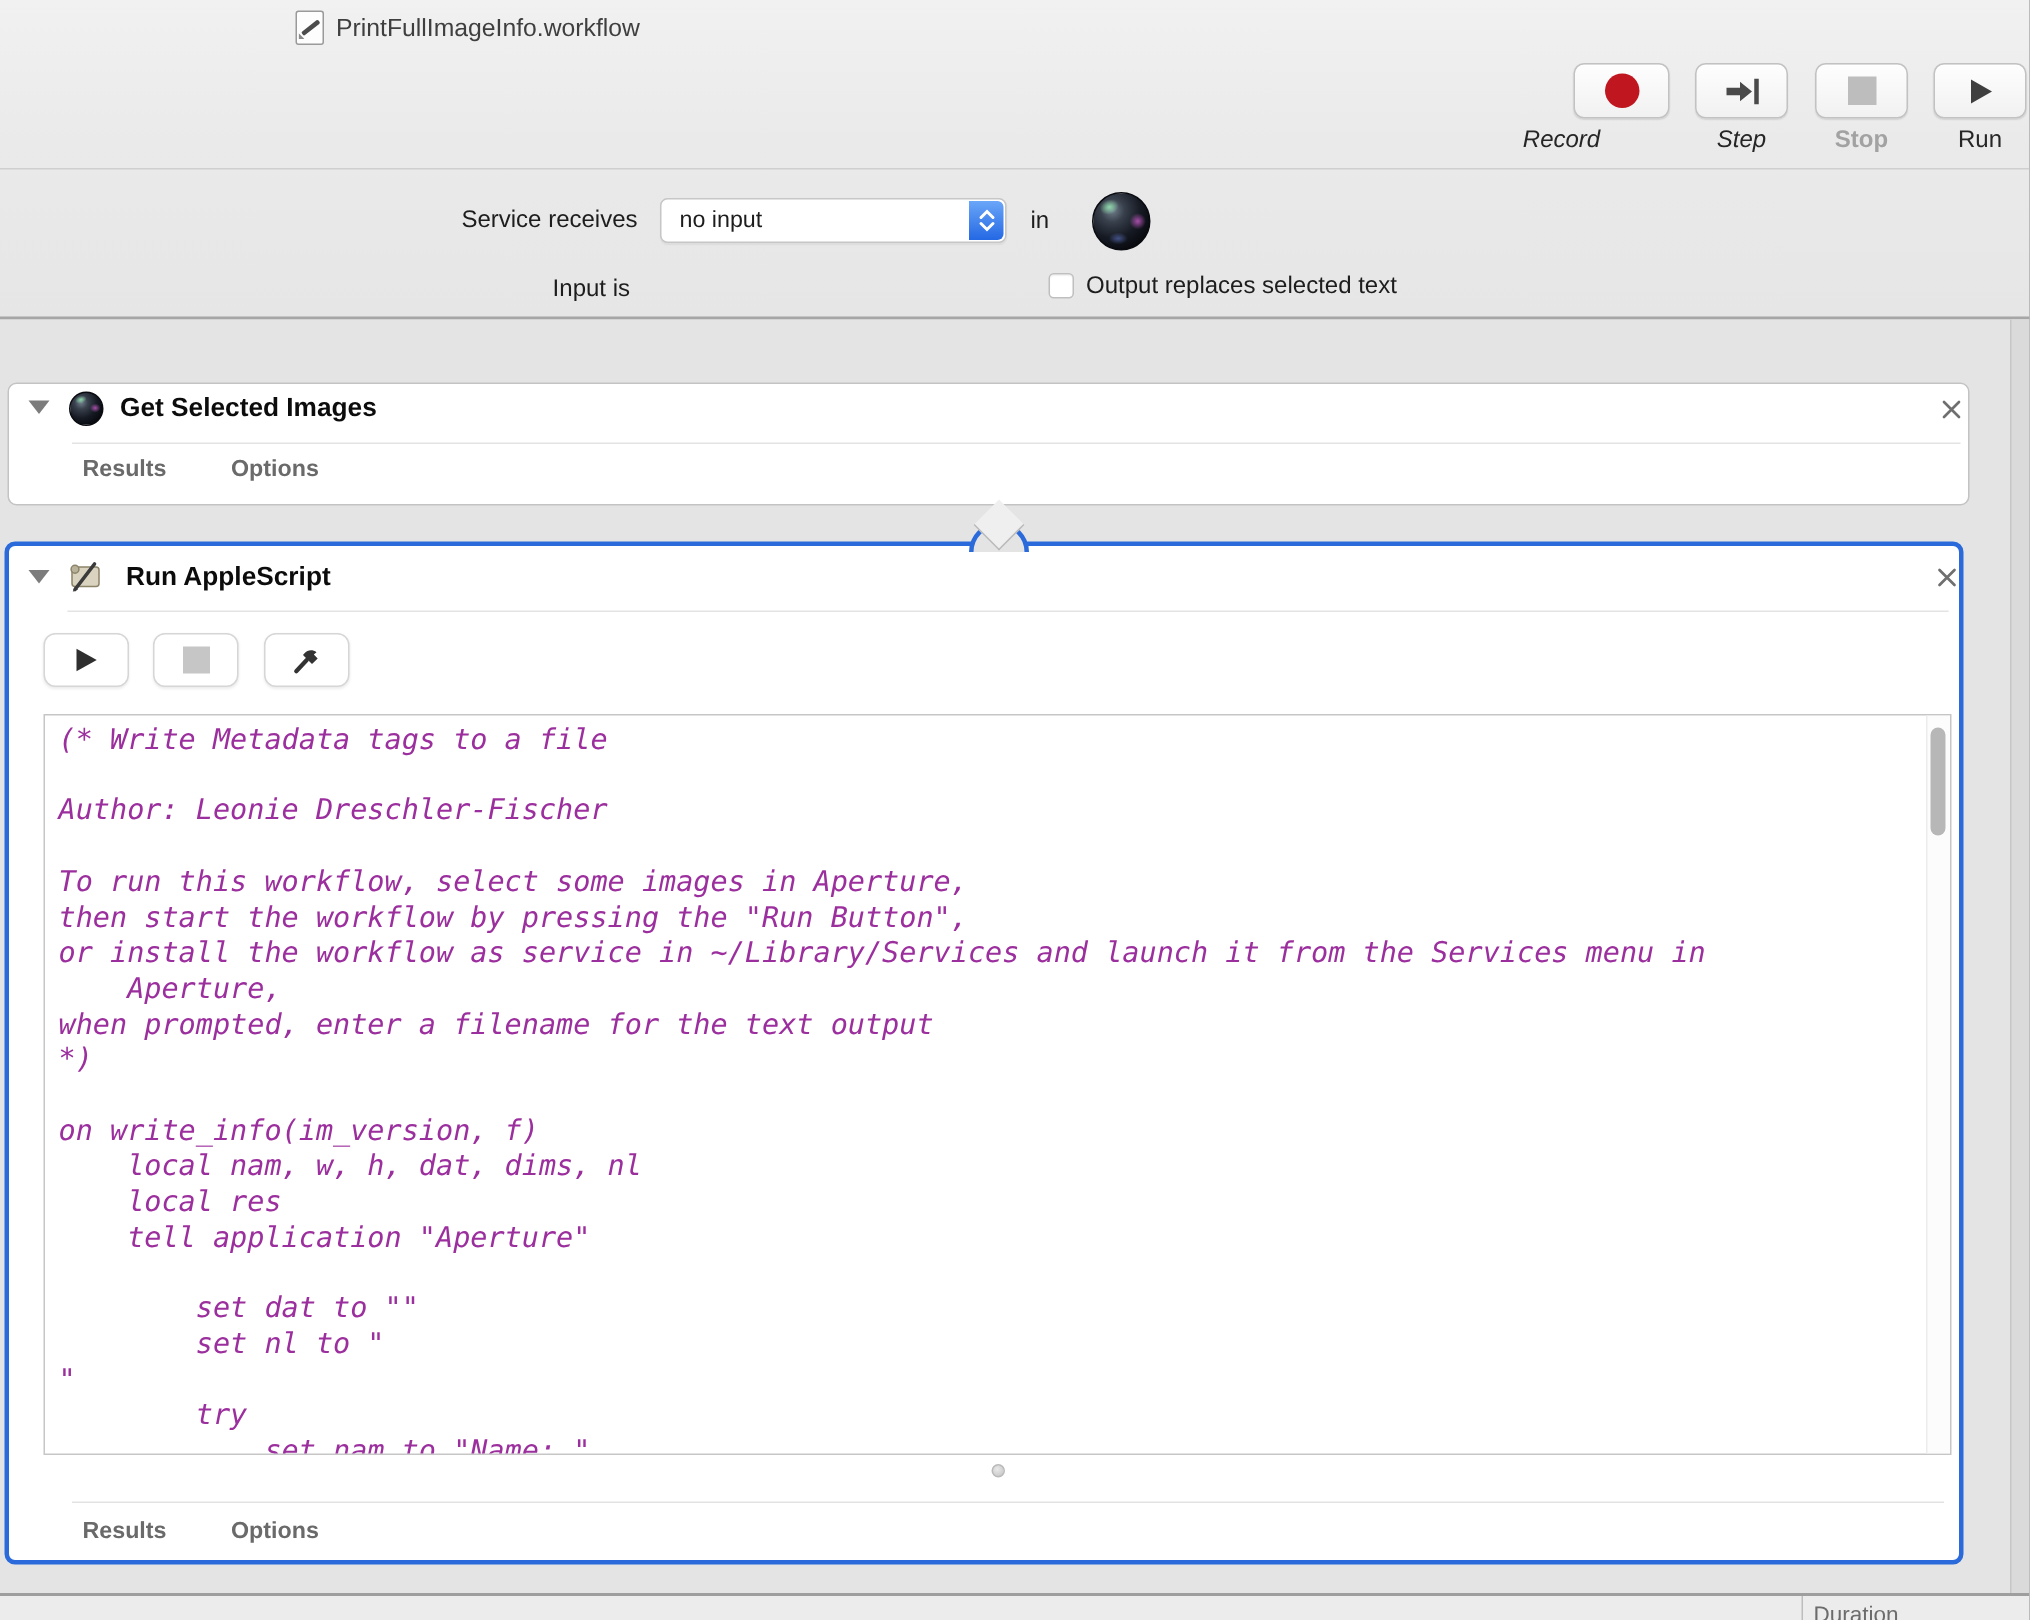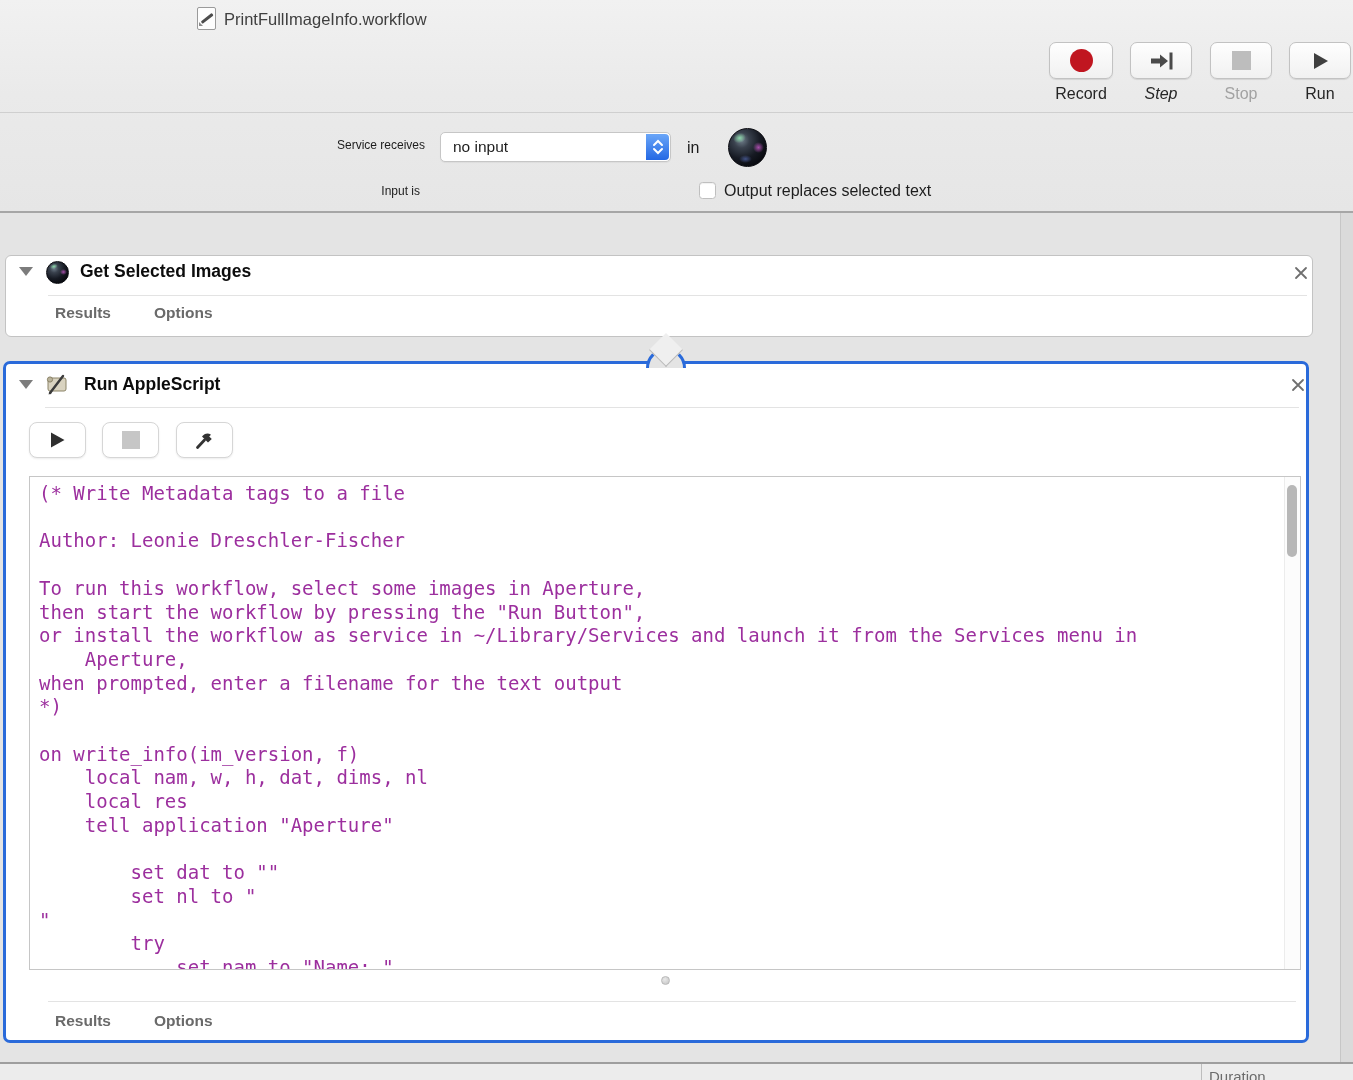--- a/index.html
+++ b/index.html
@@ -21,27 +21,27 @@
   .toolbar-sep{left:0;top:112px;width:1353px;height:1px;background:#cfcfcf;}
   .win-title{left:224px;top:10px;font-size:16.5px;color:#3f3f3f;}
   .doc-icon{left:197px;top:7px;width:19px;height:23px;background:#fdfdfd;border:1px solid #9a9a9a;border-radius:2px;}
   .doc-icon .pen{position:absolute;left:2px;top:9px;width:14px;height:2.5px;background:#4c4c4c;transform:rotate(-38deg);border-radius:1px;}
   .doc-icon .nib{position:absolute;left:1px;top:14px;width:4px;height:4px;background:#8a8a8a;clip-path:polygon(0 100%,0 0,100% 100%);}
 
   .tbtn{top:42px;width:64px;height:37px;border-radius:7px;border:1px solid #c2c2c2;
     background:linear-gradient(#fefefe,#f1f1f1);box-shadow:0 1px 1px rgba(0,0,0,.10);
     display:flex;align-items:center;justify-content:center;}
   .tlabel{top:85px;font-size:16px;color:#262626;text-align:center;}
-  .tlabel.disabled{color:#a2a2a2;}
+  .tlabel.disabled{color:#a2a2a2;font-weight:bold;}
   .rec-dot{width:23px;height:23px;border-radius:50%;background:#c01620;}
   .stop-sq{width:19px;height:19px;background:#bdbdbd;}
   .stop-sq.mini{background:#c6c6c6;}
 
   
-  .svc-label{font-size:12px;color:#1d1d1d;text-align:right;}
+  .svc-label{font-size:16px;color:#1d1d1d;text-align:right;}
   .popup{background:#fff;border:1px solid #c6c6c6;border-radius:5px;box-shadow:0 1px 1px rgba(0,0,0,.05);}
   .popup .ptext{position:absolute;left:12px;top:0;bottom:0;display:flex;align-items:center;font-size:15.5px;color:#1d1d1d;}
   .stepper{position:absolute;right:1px;top:1px;bottom:1px;width:23px;border-radius:0 4px 4px 0;
     background:linear-gradient(#6aa6f8,#2468e4);display:flex;align-items:center;justify-content:center;}
   .popup.disabled{background:#f7f7f7;border-color:#d9d9d9;box-shadow:none;}
   .popup.disabled .ptext{color:#a6a6a6;}
   .gray-stepper{position:absolute;right:4px;top:0;bottom:0;width:18px;display:flex;align-items:center;justify-content:center;}
   .inline-label{font-size:16px;color:#1d1d1d;}
   .checkbox{width:17px;height:17px;background:#fff;border:1px solid #bfbfbf;border-radius:3.5px;box-shadow:inset 0 1px 1px rgba(0,0,0,.06);}
 
@@ -70,21 +70,21 @@
   .notch-ring{left:646px;top:348px;width:40px;height:40px;border-radius:50%;
     border:3px solid var(--accent);background:#e4e4e4;clip-path:inset(0 0 50% 0);z-index:5;}
   .notch-v{left:654px;top:338px;width:24px;height:24px;background:#efefef;
     border-right:1.5px solid #b9b9b9;border-bottom:1.5px solid #b9b9b9;transform:rotate(45deg);z-index:6;}
 
   
   .mini-btn{top:422px;width:57px;height:36px;border-radius:8px;background:#fff;border:1px solid #d6d6d6;
     box-shadow:0 1px 2px rgba(0,0,0,.08);display:flex;align-items:center;justify-content:center;}
 
   
-  .codebox{left:29px;top:476px;width:1272px;height:494px;background:#fff;border:1px solid #c6c6c6;overflow:hidden;}
+  .codebox{left:29px;top:476px;width:1272px;height:494px;background:#fff;border:1px solid #c6c6c6;overflow:hidden;font-style:italic;}
   .codebox pre{margin:0;padding:5px 20px 0 9px;font-family:"DejaVu Sans Mono", monospace;
     font-size:19px;line-height:23.7px;color:var(--code);white-space:pre;}
   .vtrack{position:absolute;right:0;top:0;bottom:0;width:16px;background:#fcfcfc;border-left:1px solid #ececec;}
   .vthumb{position:absolute;right:3px;top:8px;width:10px;height:72px;border-radius:5px;background:#b7b7b7;}
   .resize-dot{left:661px;top:976px;width:9px;height:9px;border-radius:50%;
     background:radial-gradient(circle at 40% 35%, #e9e9e9, #c2c2c2);border:1px solid #b9b9b9;}
 
   
   .footer{left:0;top:1062px;width:1353px;height:18px;background:#ececec;border-top:2px solid #9e9e9e;}
   .footer-vsep{left:1201px;top:1064px;width:1px;height:16px;background:#bdbdbd;}
@@ -100,21 +100,21 @@
 
   <div class="abs doc-icon">
     <span class="pen"></span>
     <span class="nib"></span>
   </div>
   <div class="abs win-title">PrintFullImageInfo.workflow</div>
 
   <div class="abs tbtn" style="left:1049px;">
     <span class="rec-dot"></span>
   </div>
-  <div class="abs tlabel" style="left:1041px;width:80px;">Record</div>
+  <div class="abs tlabel" style="left:1001px;width:80px;font-style:italic;">Record</div>
 
   <div class="abs tbtn" style="left:1130px;width:62px;">
     <svg width="25" height="22" viewBox="0 0 25 22">
       <path d="M2 8.5 h9 V4.5 l8 6.5 -8 6.5 v-4 H2 z" fill="#4a4a4a"></path>
       <rect x="20.5" y="2.5" width="3" height="17" fill="#4a4a4a"></rect>
     </svg>
   </div>
   <div class="abs tlabel" style="left:1130px;width:62px;font-style:italic;">Step</div>
 
   <div class="abs tbtn" style="left:1210px;width:62px;">

